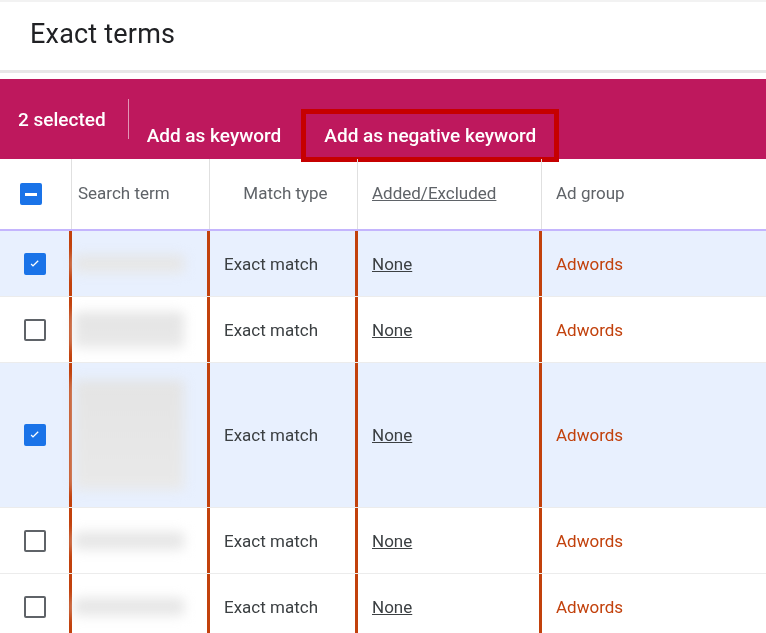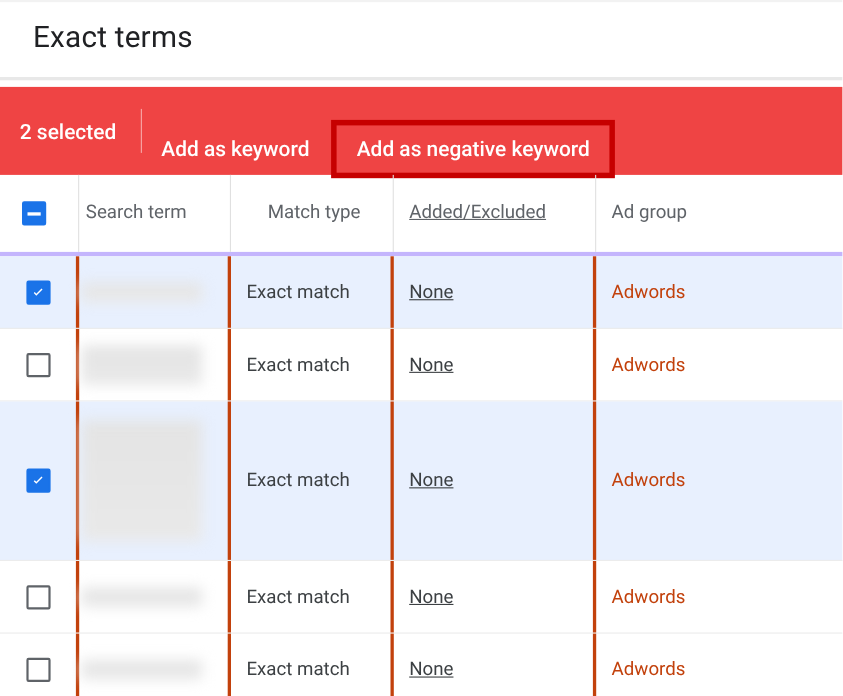--- a/index.html
+++ b/index.html
@@ -19,21 +19,21 @@
       font-weight: 400;
       color: #202124;
       padding: 16px 0 20px 30px;
       letter-spacing: 0.2px;
     }
     .title-underline {
       height: 3px;
       background: #e8e8e8;
     }
     .action-bar {
-      background: #ef4444;
+      background: #be185d;
       color: #fff;
       display: flex;
       align-items: center;
       height: 80px;
       margin-top: 6px;
     }
     .selected-count {
       font-size: 19px;
       font-weight: 500;
       padding: 0 22px 0 18px;
@@ -58,21 +58,21 @@
       border: 5px solid #c60000;
       padding: 10px 18px;
       height: auto;
       margin-left: 2px;
     }
     .table {
       width: 100%;
     }
     .thead {
       display: flex;
-      border-bottom: 4px solid #c4b5fd;
+      border-bottom: 2px solid #c4b5fd;
     }
     .th {
       color: #5f6368;
       font-size: 17px;
       padding: 24px 10px 24px 0;
       border-right: 1px solid #e0e0e0;
     }
     .th:last-child, .td:last-child {
       border-right: none;
     }

